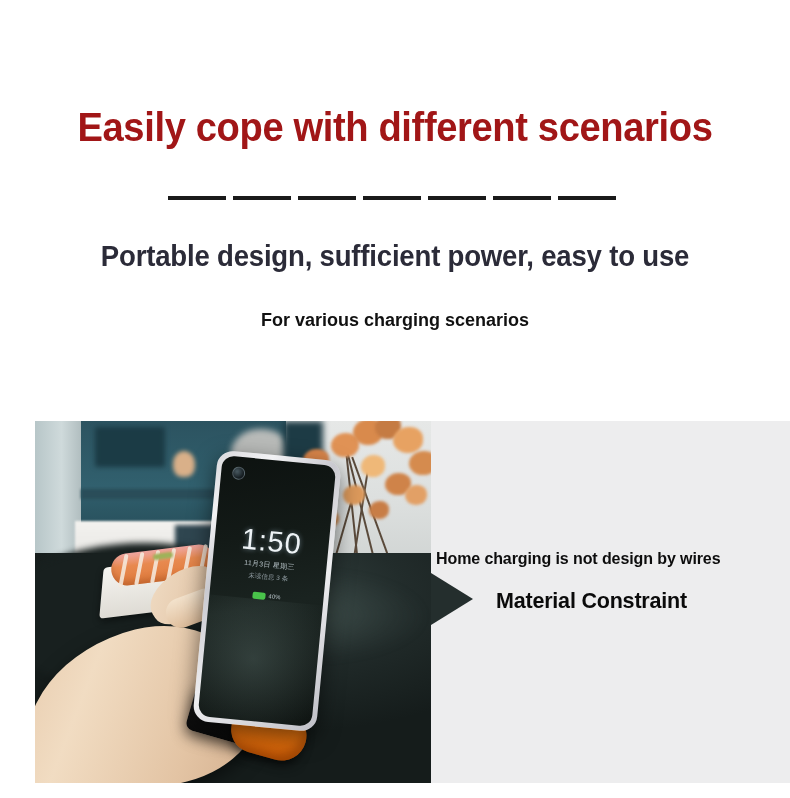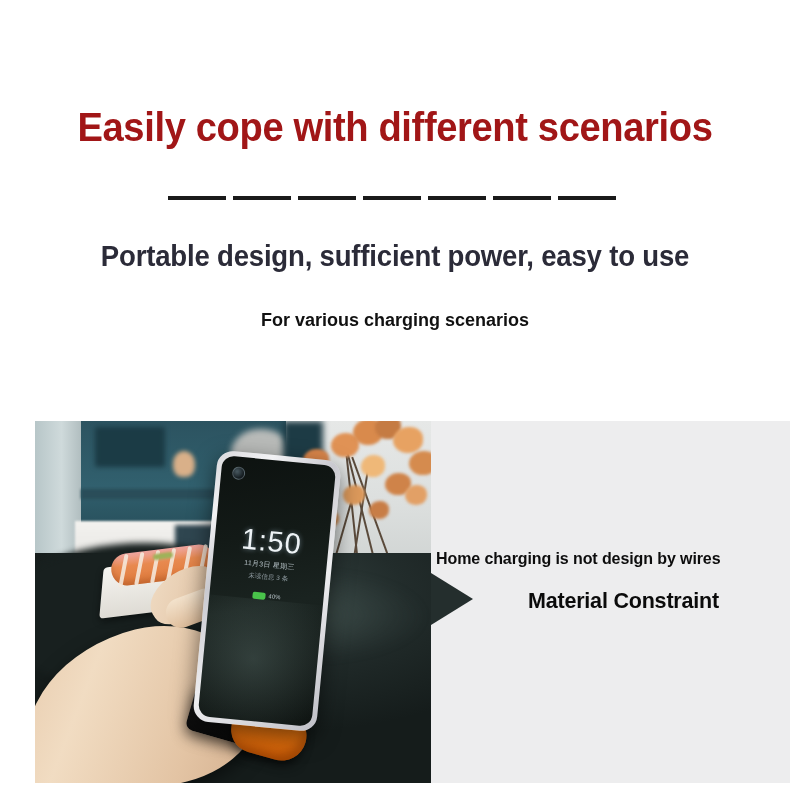--- a/index.html
+++ b/index.html
@@ -419,21 +419,20 @@
     position: absolute;
     left: 461px;
     top: 167px;
     width: 250px;
     color: #0b0b0b;
     font-size: 21.5px;
     line-height: 26px;
     font-weight: 700;
     letter-spacing: -0.2px;
     white-space: nowrap;
-    margin-left: 32px;
   }
 </style>
 </head>
 <body>
 
 <div class="headline-block">
   <h1 class="main-title">Easily cope with different scenarios</h1>
 
   <div class="divider"></div>
 

